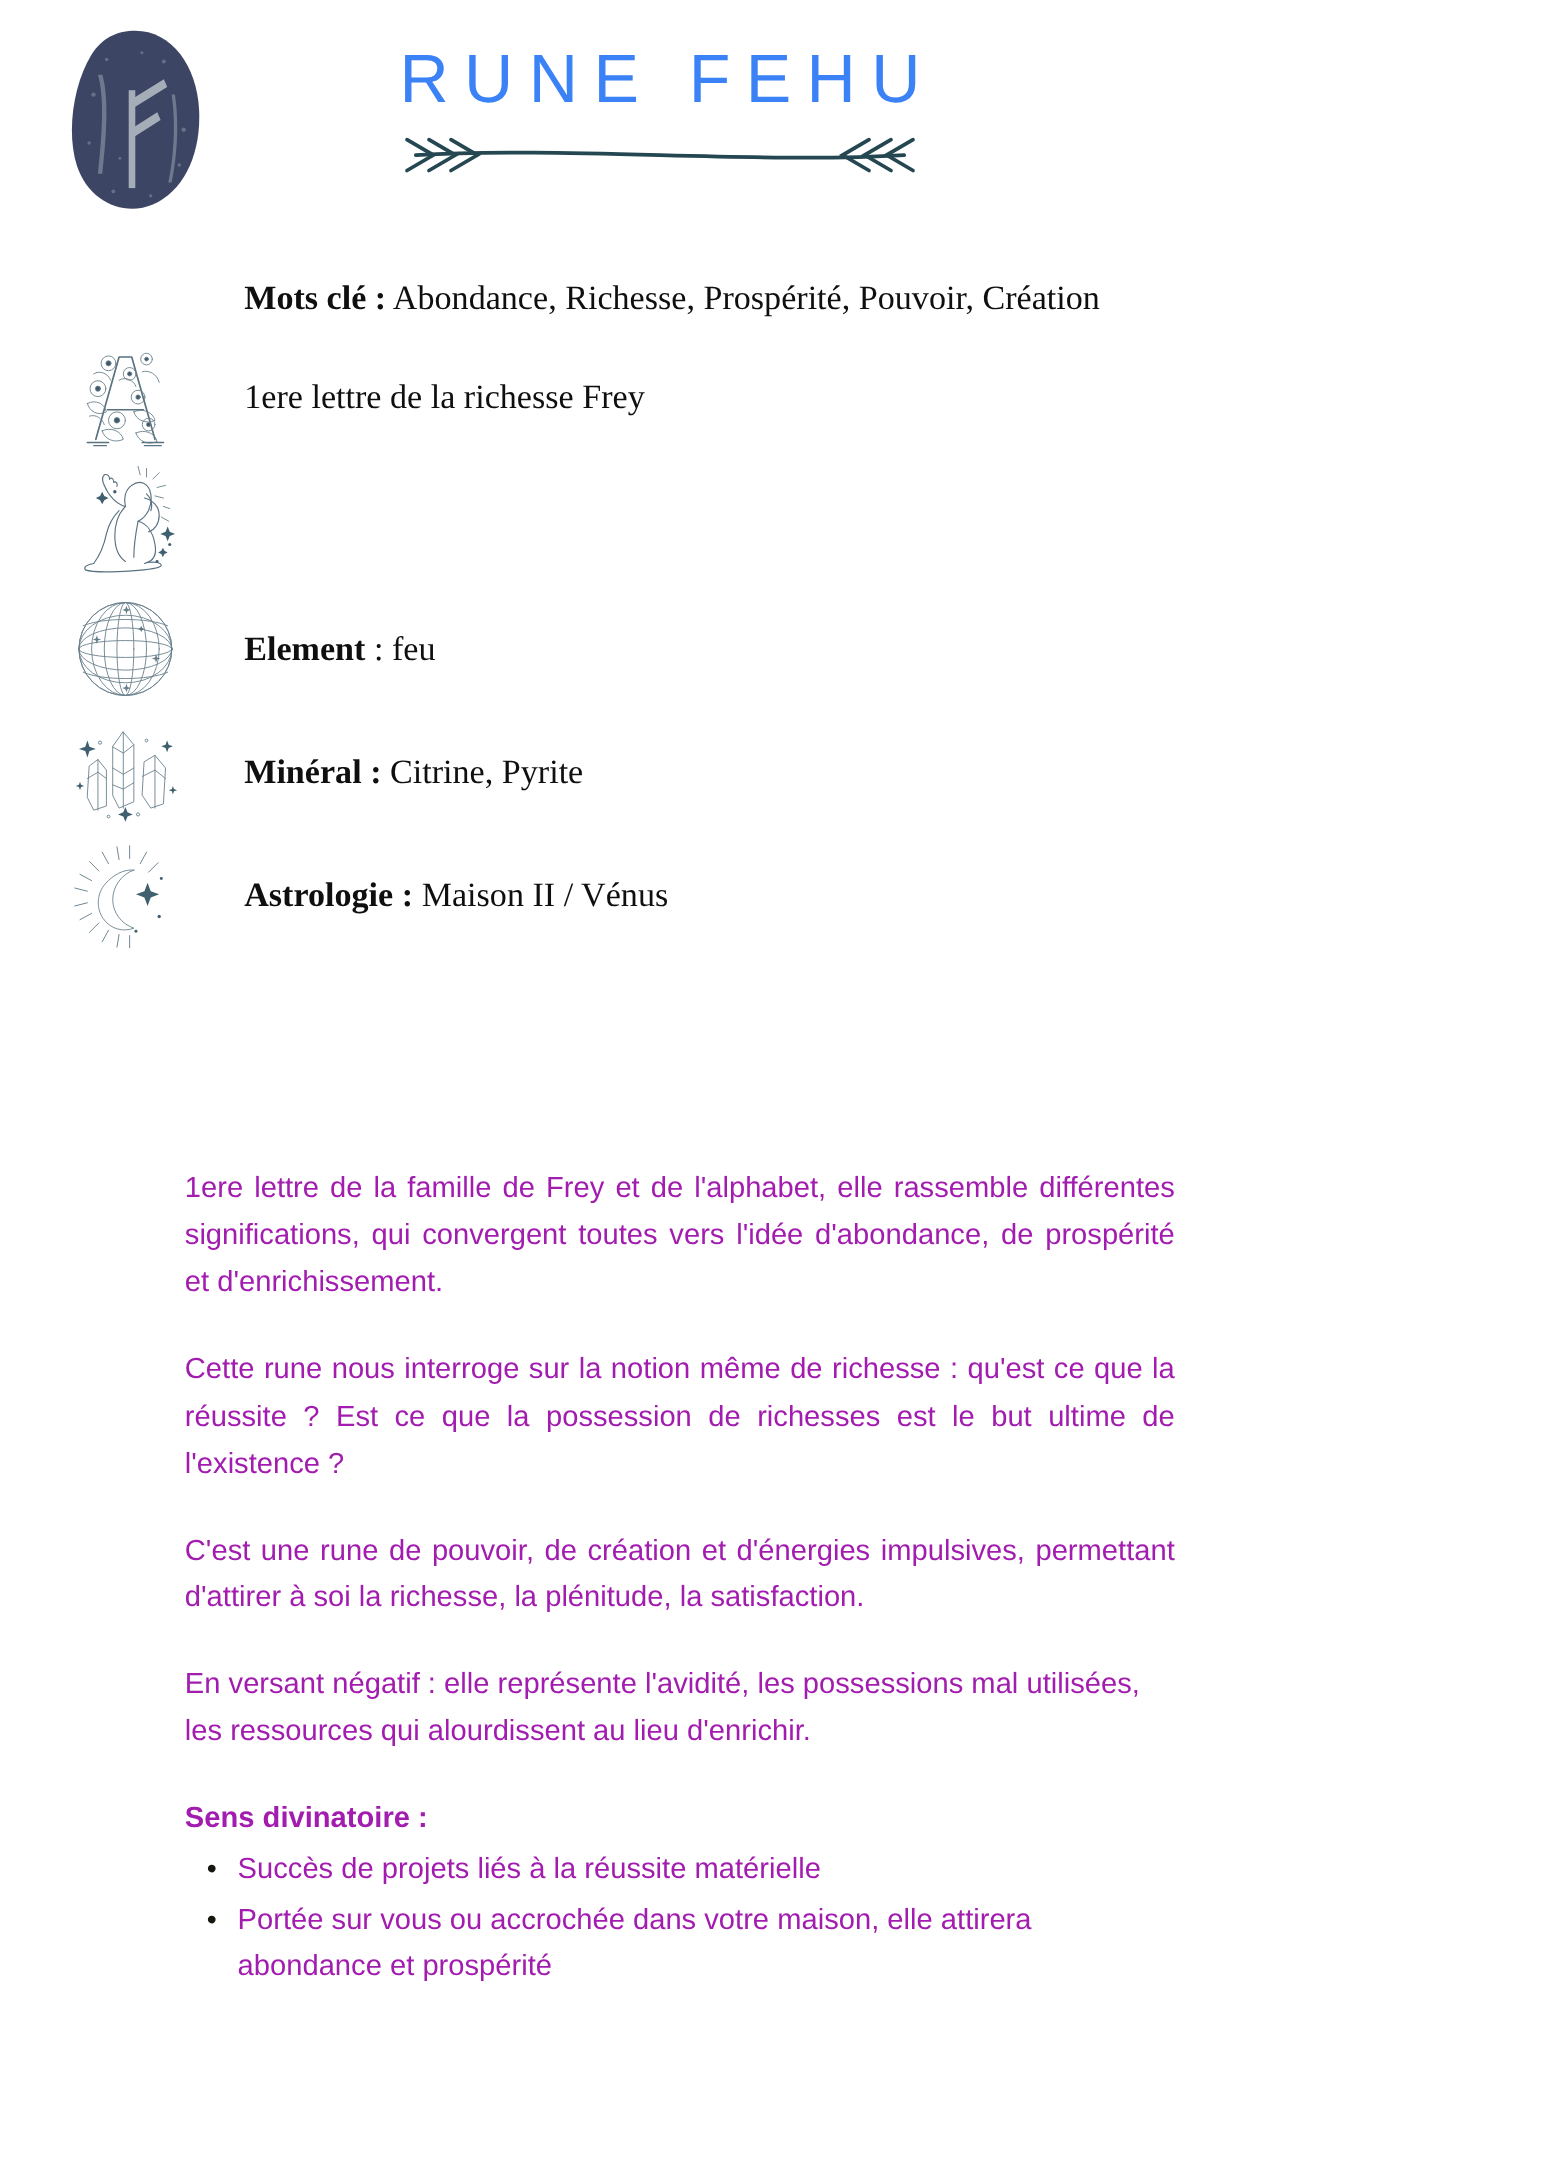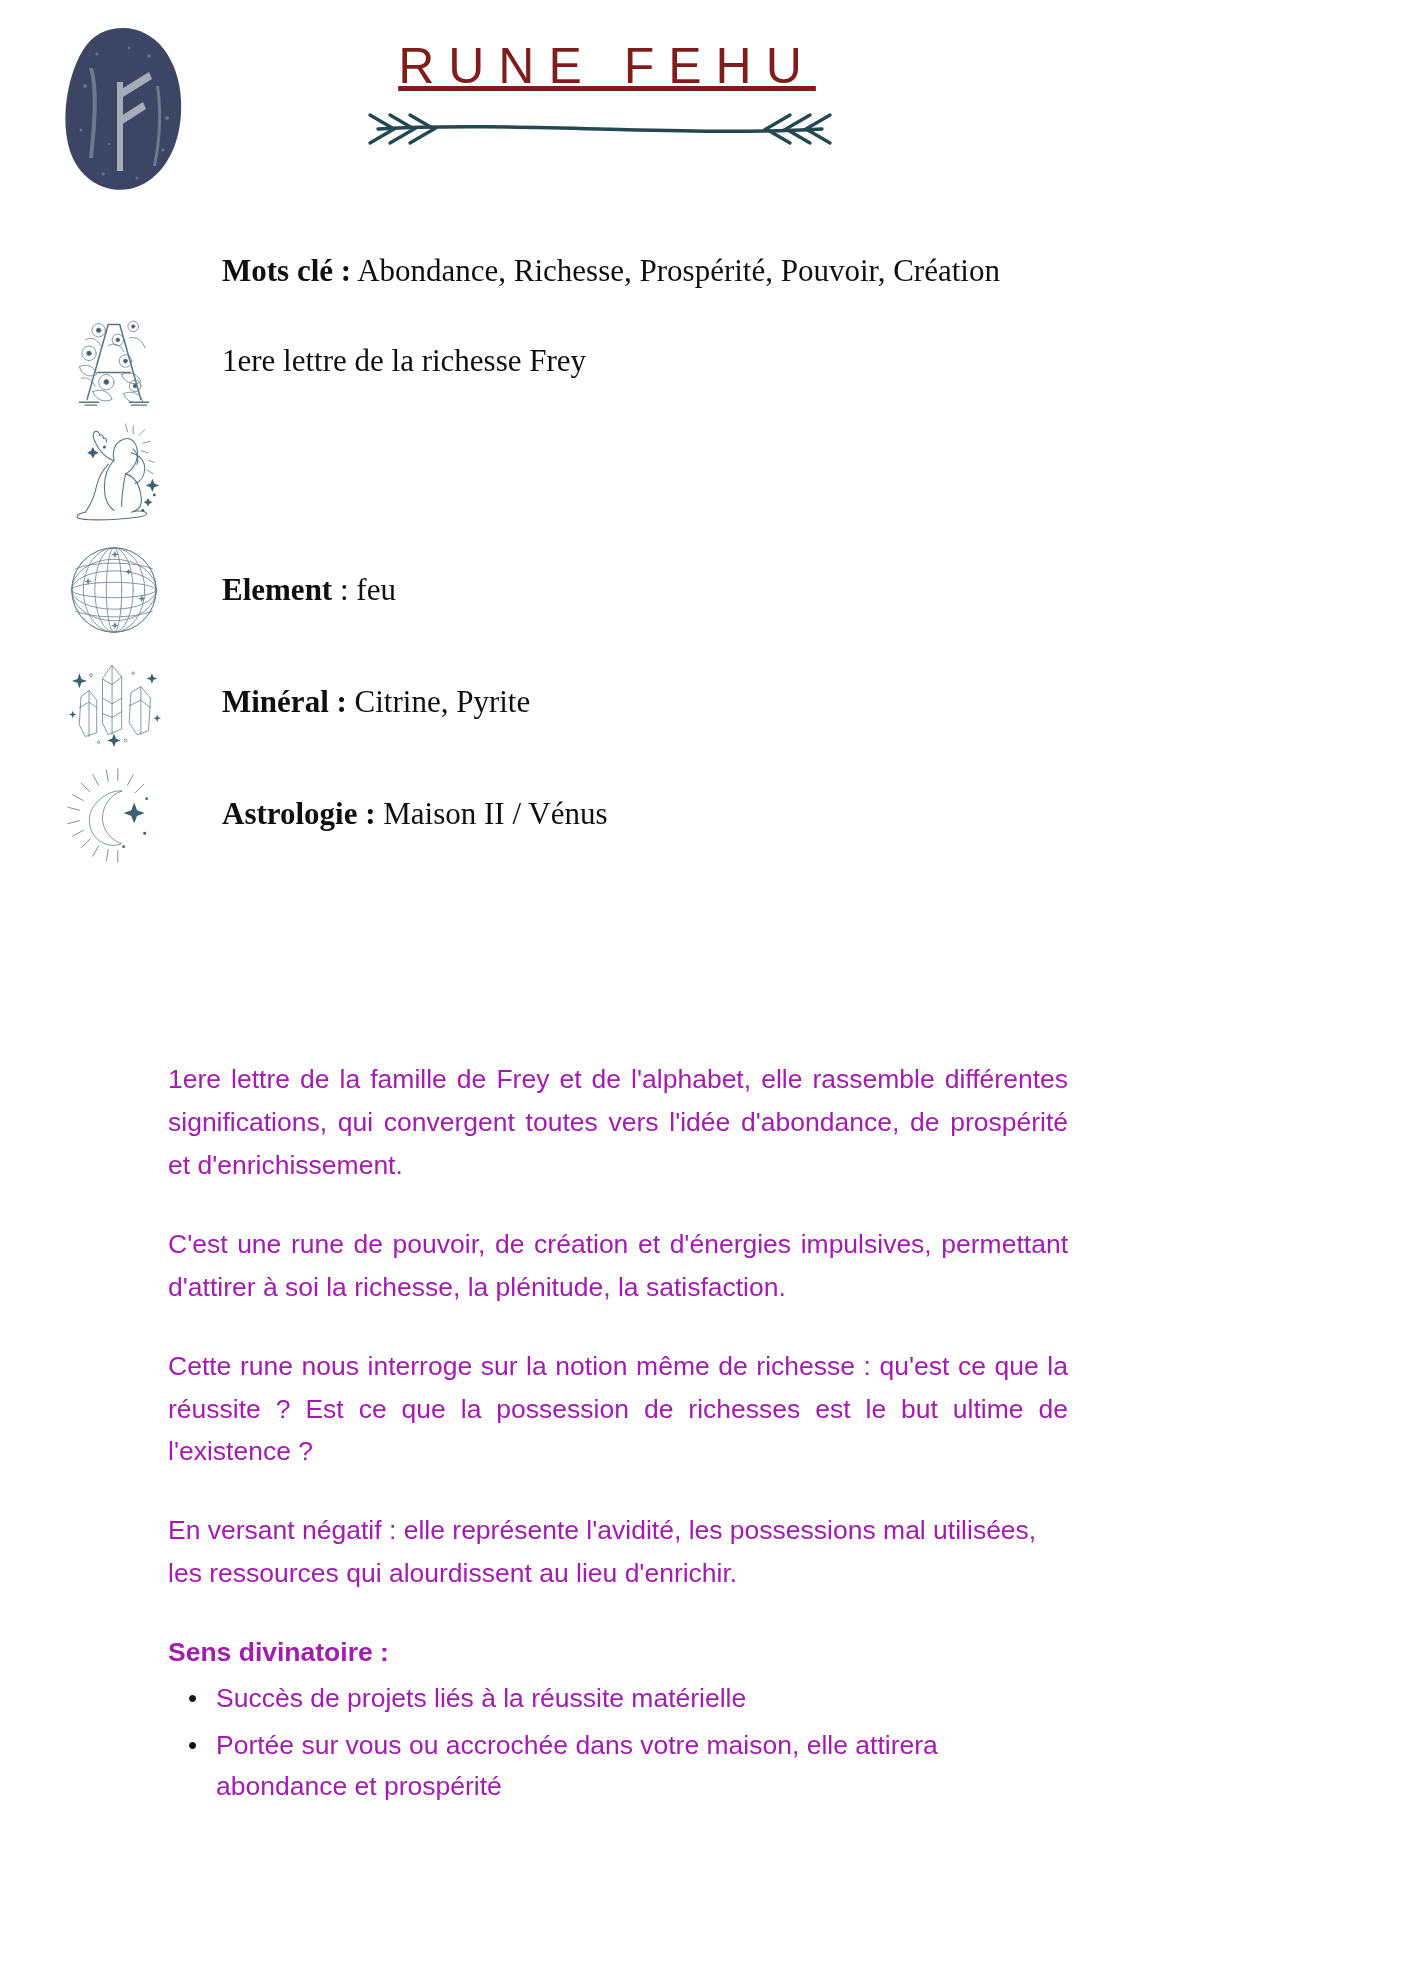--- a/index.html
+++ b/index.html
@@ -40,28 +40,27 @@
   }
   .title-block {
     position: absolute;
     left: 240px;
     top: 40px;
     width: 720px;
     text-align: center;
   }
   .doc-title {
     font-family: "Liberation Sans", sans-serif;
-    font-size: 50px;
+    font-size: 62px;
     font-weight: 300;
     letter-spacing: 14px;
-    color: #7f1d1d;
+    color: #3b82f6;
     line-height: 1.05;
     white-space: nowrap;
     margin-left: 14px;
-    text-decoration: underline;
   }
   .arrow-divider {
     margin-top: 14px;
     width: 500px;
     height: 44px;
     margin-left: auto;
     margin-right: auto;
     display: block;
   }
 
@@ -375,22 +374,22 @@
         </svg>
       </div>
       <div class="attr-text">
         <b>Astrologie :</b><span> Maison II / Vénus</span>
       </div>
     </div>
   </div>
 
   <div class="body-copy">
     <p>1ere lettre de la famille de Frey et de l'alphabet, elle rassemble différentes significations, qui convergent toutes vers l'idée d'abondance, de prospérité et d'enrichissement.</p>
+    <p>Cette rune nous interroge sur la notion même de richesse : qu'est ce que la réussite ? Est ce que la possession de richesses est le but ultime de l'existence ?</p>
     <p>C'est une rune de pouvoir, de création et d'énergies impulsives, permettant d'attirer à soi la richesse, la plénitude, la satisfaction.</p>
-    <p>Cette rune nous interroge sur la notion même de richesse : qu'est ce que la réussite ? Est ce que la possession de richesses est le but ultime de l'existence ?</p>
     <p class="noj">En versant négatif : elle représente l'avidité, les possessions mal utilisées, les ressources qui alourdissent au lieu d'enrichir.</p>
 
     <div class="sens-heading">Sens divinatoire :</div>
     <ul class="sens-list">
       <li>Succès de projets liés à la réussite matérielle</li>
       <li>Portée sur vous ou accrochée dans votre maison, elle attirera abondance et prospérité</li>
     </ul>
   </div>
 
 </div>

